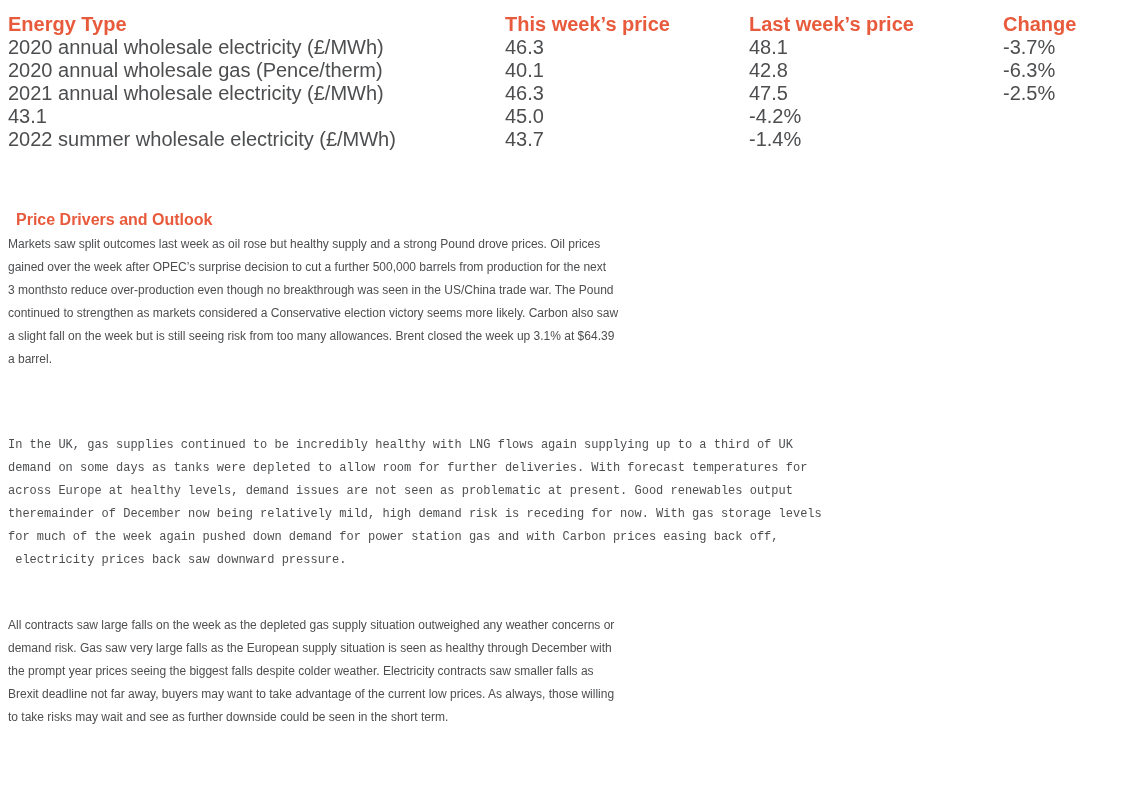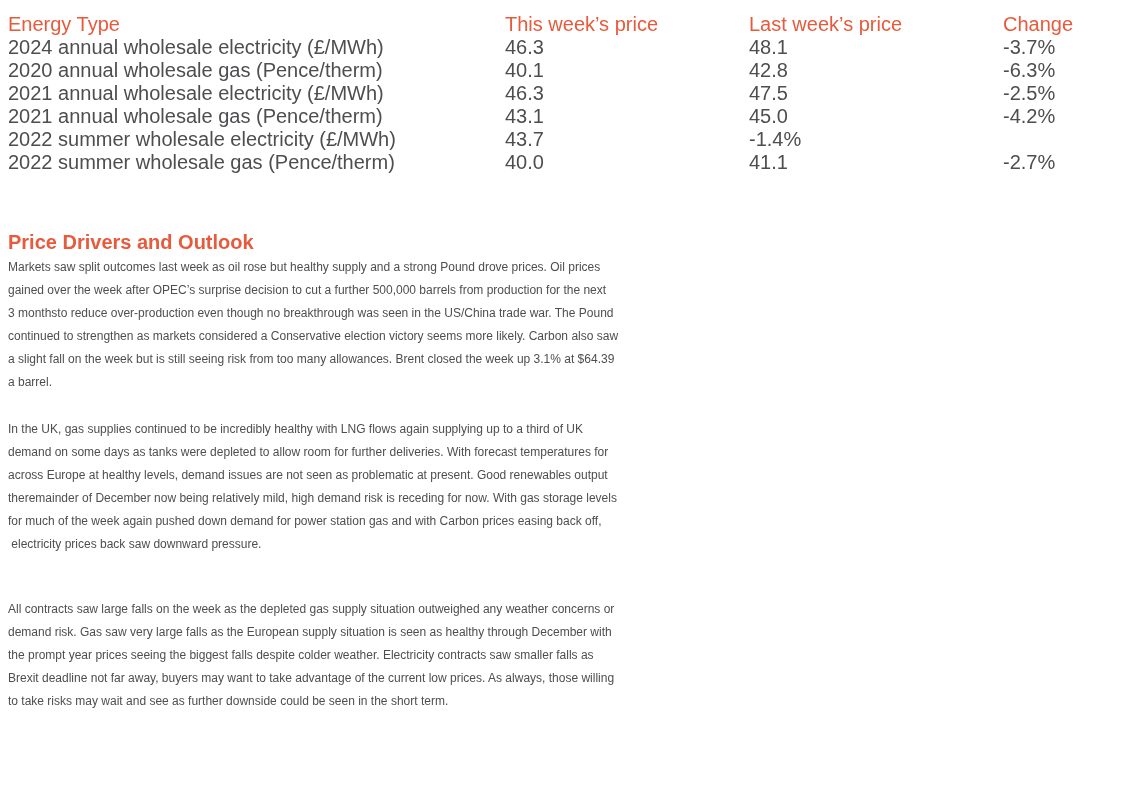--- a/index.html
+++ b/index.html
@@ -23,88 +23,81 @@
     grid-template-columns: 497px 244px 254px 1fr;
     font-size: 20px;
     line-height: 23px;
   }
   .cell {
     white-space: pre;
     overflow: visible;
   }
   .t-head .cell {
     color: var(--accent, #e85a3c);
-    font-weight: 400;
+    font-weight: 700;
   }
   
   .section-heading {
-    margin: 57px 0 0 0;
-    font-size: 20px;
+    margin: 57px 0 0 8px;
+    font-size: 16px;
     line-height: 23px;
     font-weight: 700;
     color: var(--accent, #e85a3c);
   }
   .paragraph {
     font-size: 12px;
     line-height: 23px;
   }
   .p1 { margin-top: 2px; }
-  .p2 { margin-top: 24px; }
+  .p2 { margin-top: 63px; font-family: Liberation Mono, monospace; }
   .p3 { margin-top: 42px; }
   .line {
     white-space: pre;
   }
 </style>
 </head>
 <body style="background: rgb(255, 255, 255);">
 
 <main class="doc">
 
   <section>
     <div class="t-row t-head">
       <div class="cell">Energy Type</div>
       <div class="cell">This week’s price</div>
       <div class="cell">Last week’s price</div>
       <div class="cell">Change</div>
     </div>
 
     <div class="t-row">
-      <div class="cell">2024 annual wholesale electricity (£/MWh)</div>
+      <div class="cell">2020 annual wholesale electricity (£/MWh)</div>
       <div class="cell">46.3</div>
       <div class="cell">48.1</div>
       <div class="cell">-3.7%</div>
     </div>
     <div class="t-row">
       <div class="cell">2020 annual wholesale gas (Pence/therm)</div>
       <div class="cell">40.1</div>
       <div class="cell">42.8</div>
       <div class="cell">-6.3%</div>
     </div>
     <div class="t-row">
       <div class="cell">2021 annual wholesale electricity (£/MWh)</div>
       <div class="cell">46.3</div>
       <div class="cell">47.5</div>
       <div class="cell">-2.5%</div>
     </div>
     <div class="t-row">
-      <div class="cell">2021 annual wholesale gas (Pence/therm)</div>
       <div class="cell">43.1</div>
       <div class="cell">45.0</div>
       <div class="cell">-4.2%</div>
     </div>
     <div class="t-row">
       <div class="cell">2022 summer wholesale electricity (£/MWh)</div>
       <div class="cell">43.7</div>
       <div class="cell">-1.4%</div>
-    </div>
-    <div class="t-row">
-      <div class="cell">2022 summer wholesale gas (Pence/therm)</div>
-      <div class="cell">40.0</div>
-      <div class="cell">41.1</div>
-      <div class="cell">-2.7%</div>
     </div>
   </section>
 
   <h2 class="section-heading">Price Drivers and Outlook</h2>
 
   <section class="paragraph p1">
     <div class="line">Markets saw split outcomes last week as oil rose but healthy supply and a strong Pound drove prices. Oil prices</div>
     <div class="line">gained over the week after OPEC’s surprise decision to cut a further 500,000 barrels from production for the next</div>
     <div class="line">3 monthsto reduce over-production even though no breakthrough was seen in the US/China trade war. The Pound</div>
     <div class="line">continued to strengthen as markets considered a Conservative election victory seems more likely. Carbon also saw</div>

